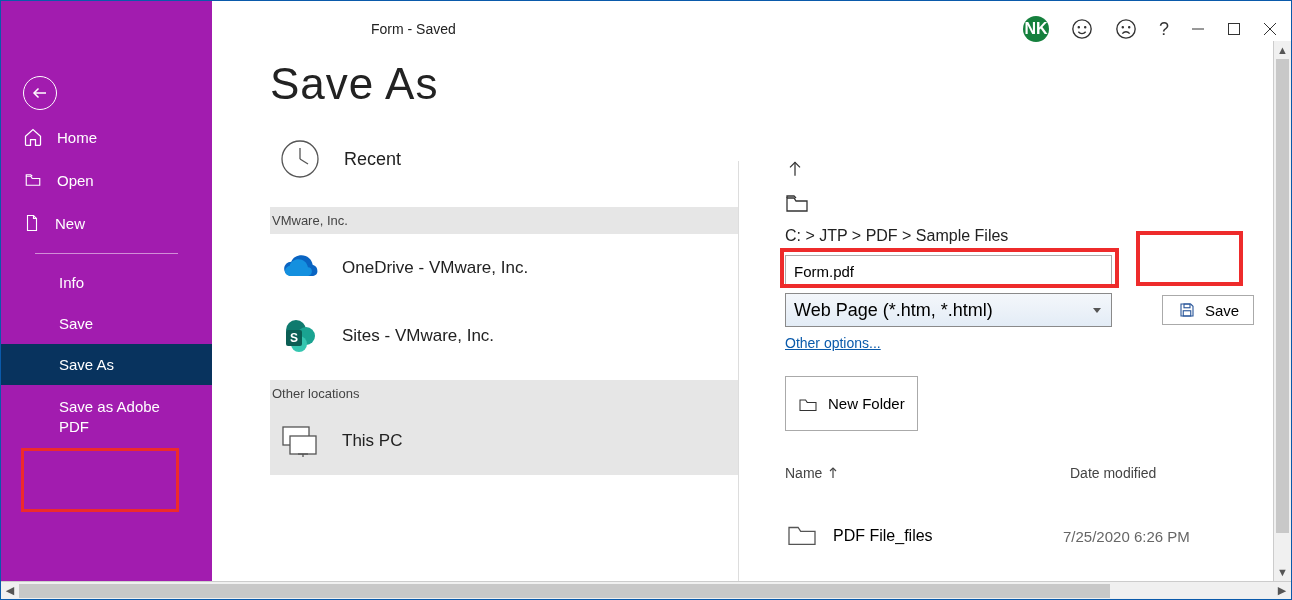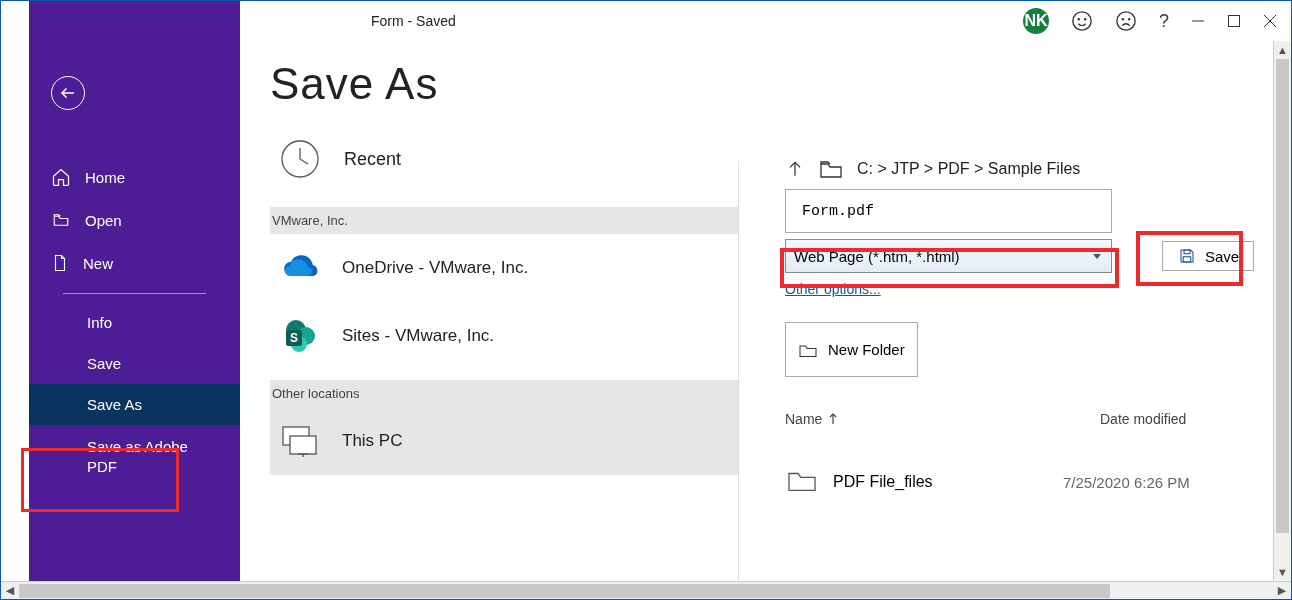--- a/index.html
+++ b/index.html
@@ -1,52 +1,52 @@
 <!DOCTYPE html>
 <html><head>
   <meta charset="utf-8">
   <style>
     * { margin:0; padding:0; box-sizing:border-box; font-family: "Segoe UI", Arial, sans-serif; }
     body { width:1292px; height:600px; overflow:hidden; background:#fff; position:relative; border:1px solid #0a5aab; }
-    .titlebar { position:absolute; top:0; left:0; right:0; height:40px; display:flex; align-items:center; z-index:5; }
+    .titlebar { position:absolute; top:8px; left:0; right:0; height:40px; display:flex; align-items:center; z-index:5; }
     .titlebar .title { position:absolute; left:370px; font-size:14px; color:#222; }
     .titlebar .right { position:absolute; right:14px; display:flex; align-items:center; gap:22px; }
     .avatar { width:26px; height:26px; border-radius:50%; background:#15803d; color:#fff; font-size:16px; display:flex; align-items:center; justify-content:center; font-weight:700; }
     .face-icon { width:22px; height:22px; }
     .winctl { width:14px; height:14px; stroke:#333; stroke-width:1; fill:none; }
-    .sidebar { position:absolute; top:0; left:0; bottom:18px; width:211px; background:#4c1d95; color:#fff; padding-top:92px;margin-left:28px; }
+    .sidebar { position:absolute; top:0; left:0; bottom:18px; width:211px; background:#a21caf; color:#fff; padding-top:52px; }
     .back-btn { position:absolute; top:75px; left:22px; width:34px; height:34px; border:1px solid #fff; border-radius:50%; display:flex; align-items:center; justify-content:center; }
     .side-list { margin-top:62px; }
     .side-item { display:flex; align-items:center; gap:14px; padding:12px 22px; font-size:15px; }
     .side-item.indent { padding-left:58px; }
     .side-item.active { background:#08335e; }
     .divider { height:1px; background:rgba(255,255,255,0.5); margin:8px 34px; }
     .highlight-saveas { position:absolute; border:3px solid #ee2b2b; pointer-events:none; }
     .main { position:absolute; top:40px; left:211px; bottom:18px; right:18px; display:flex; }
     .col-left { flex:0 0 525px; padding-left:58px; padding-top:18px; }
     .col-left h1 { font-weight:300; font-size:44px; letter-spacing:1px; color:#222; margin-bottom:30px; }
     .recent { display:flex; align-items:center; gap:24px; margin-bottom:28px; margin-left:10px; }
     .clock { width:40px; height:40px; }
     .section-head { background:#e6e6e6; padding:6px 2px; font-size:13px; color:#444; width:468px; }
     .loc-item { display:flex; align-items:center; gap:22px; padding:14px 10px; width:468px; }
     .loc-item.active { background:#e6e6e6; }
     .loc-icon { width:40px; height:40px; display:flex; align-items:center; justify-content:center; }
     .loc-label { font-size:17px; color:#222; }
     .col-sep { width:1px; background:#ddd; margin-top:120px; margin-bottom:0; }
     .col-right { flex:1; padding:118px 0 0 46px; position:relative; }
-    .path-row { display:flex; align-items:center; gap:14px; font-size:16px; color:#222; margin-bottom:10px; }
-    .filename-input { width:327px; height:44px; border:1px solid #aaa; padding:0 16px; font-size:15px;font-family:Liberation Mono, monospace; }
+    .path-row { display:flex; align-items:flex-start; gap:14px; font-size:16px; color:#222; margin-bottom:10px;flex-direction:column; }
+    .filename-input { width:327px; height:32px; border:1px solid #aaa; padding:0 8px; font-size:15px; }
     .type-row { display:flex; align-items:center; gap:14px; margin-top:6px; }
-    .type-select { width:327px; height:32px; border:1px solid #8a8a8a; background:linear-gradient(#f4f7fb,#e3ecf6); padding:16px 8px; font-size:15px; display:flex; align-items:center; justify-content:space-between; position:relative; }
+    .type-select { width:327px; height:32px; border:1px solid #8a8a8a; background:linear-gradient(#f4f7fb,#e3ecf6); padding:16px 8px; font-size:18px; display:flex; align-items:center; justify-content:space-between; position:relative; }
     .type-hi { position:absolute; border:4px solid #ee2b2b; pointer-events:none; }
     .save-btn { display:flex; align-items:center; gap:8px; border:1px solid #aaa; background:#fff; padding:5px 14px; font-size:15px; }
     .save-hi { position:absolute; border:4px solid #ee2b2b; pointer-events:none; }
     .more-opts { color:#0a5aab; text-decoration:underline; font-size:14px; margin-top:8px; display:inline-block; }
     .newfolder-btn { display:flex; align-items:center; gap:10px; border:1px solid #aaa; padding:18px 12px; font-size:15px; margin-top:24px; width:fit-content; }
-    .listhead { display:flex; margin-top:34px; font-size:14px; color:#444;gap:30px; }
+    .listhead { display:flex; margin-top:34px; font-size:14px; color:#444; }
     .listhead .col-n { width:260px; display:flex; align-items:center; gap:6px; }
     .listrow { display:flex; align-items:center; margin-top:40px; font-size:16px; }
     .listrow .ficon { width:48px; }
     .listrow .fname { width:210px; }
     .listrow .fdate { color:#666; font-size:15px; }
     .hscroll { position:absolute; left:0; right:0; bottom:0; height:18px; background:#f0f0f0; border-top:1px solid #ccc; display:flex; align-items:center; }
     .hscroll .arrow { width:18px; text-align:center; color:#555; font-size:11px; }
     .hscroll .track { flex:1; height:18px; position:relative; }
     .hscroll .thumb { position:absolute; left:0; width:87%; top:2px; bottom:2px; background:#c8c8c8; }
     .vscroll { position:absolute; top:40px; right:0; bottom:18px; width:18px; background:#f0f0f0; border-left:1px solid #ccc; display:flex; flex-direction:column; }

